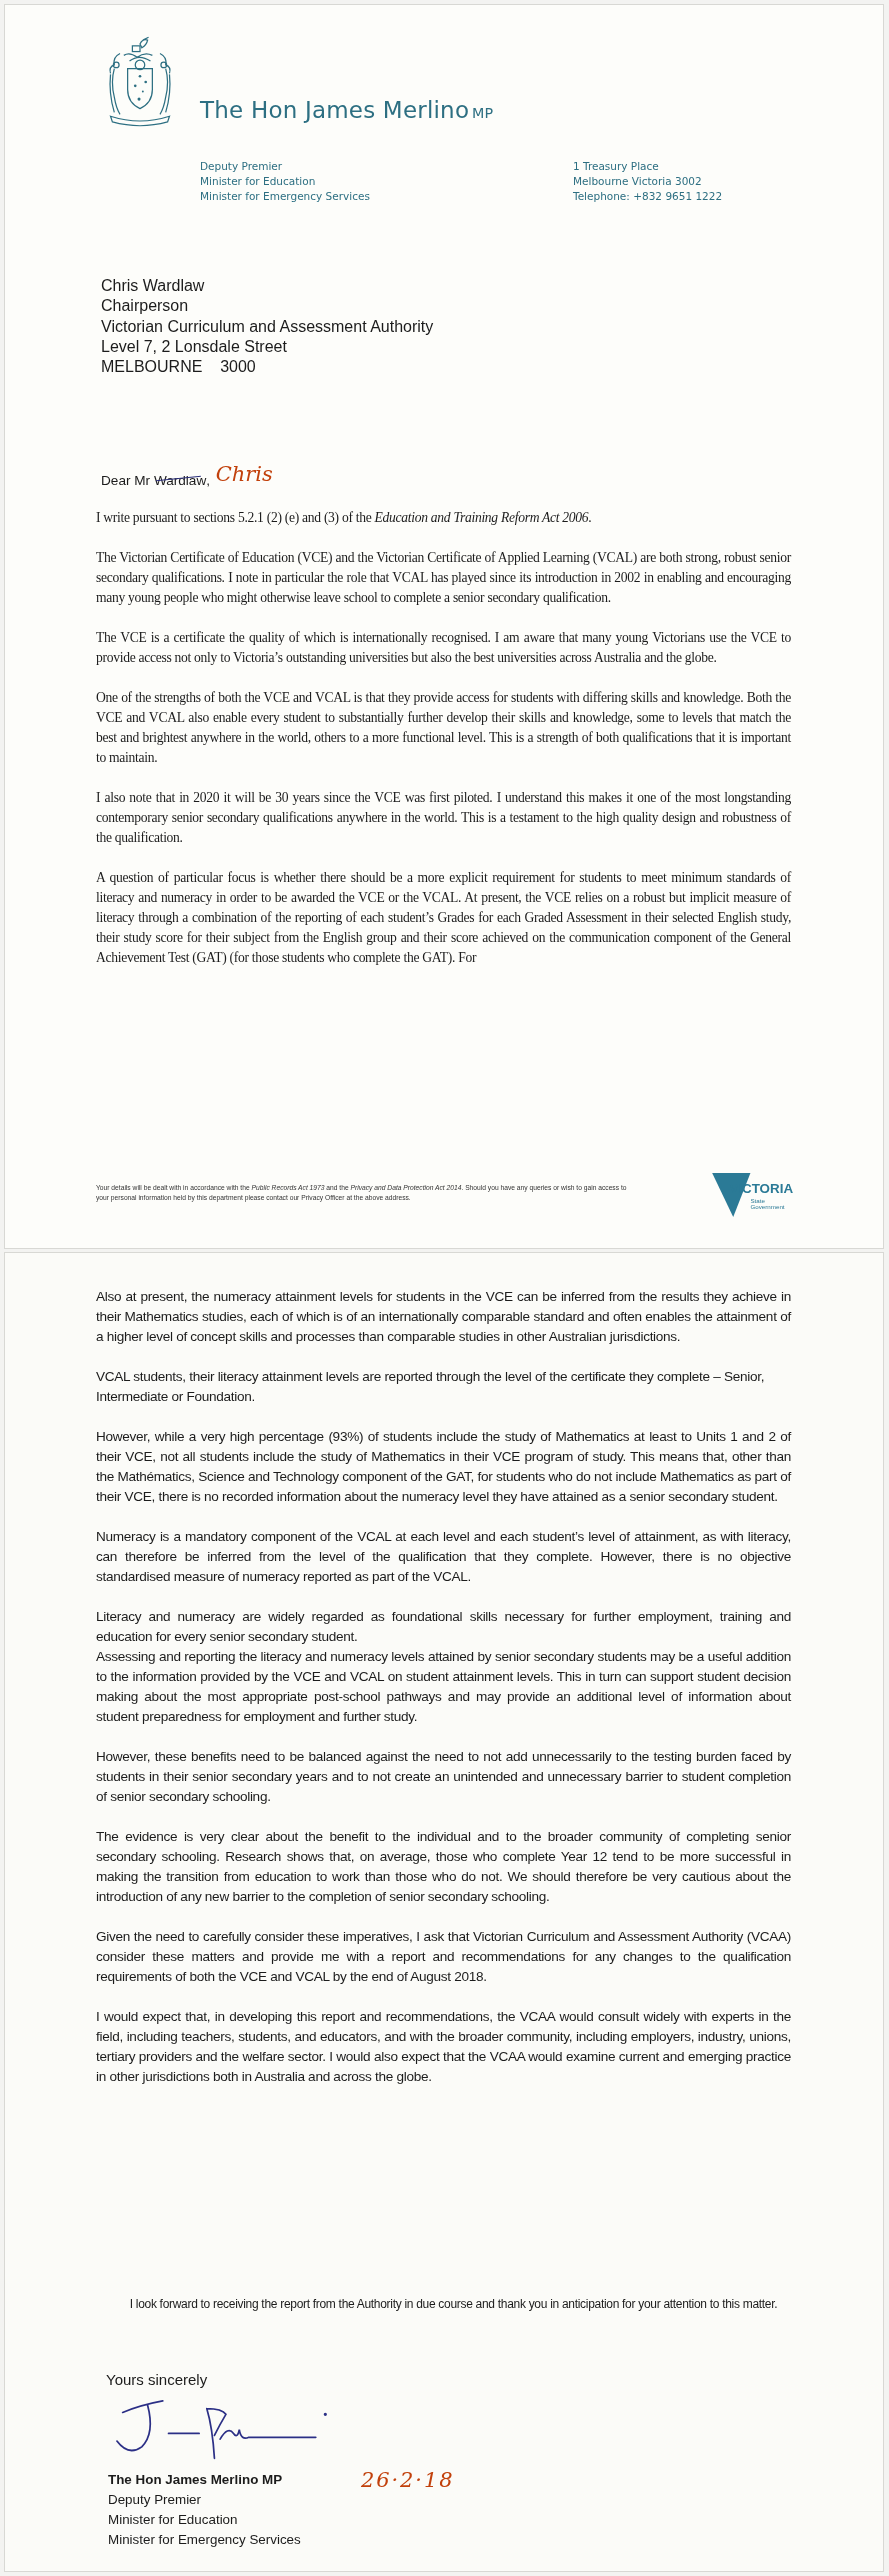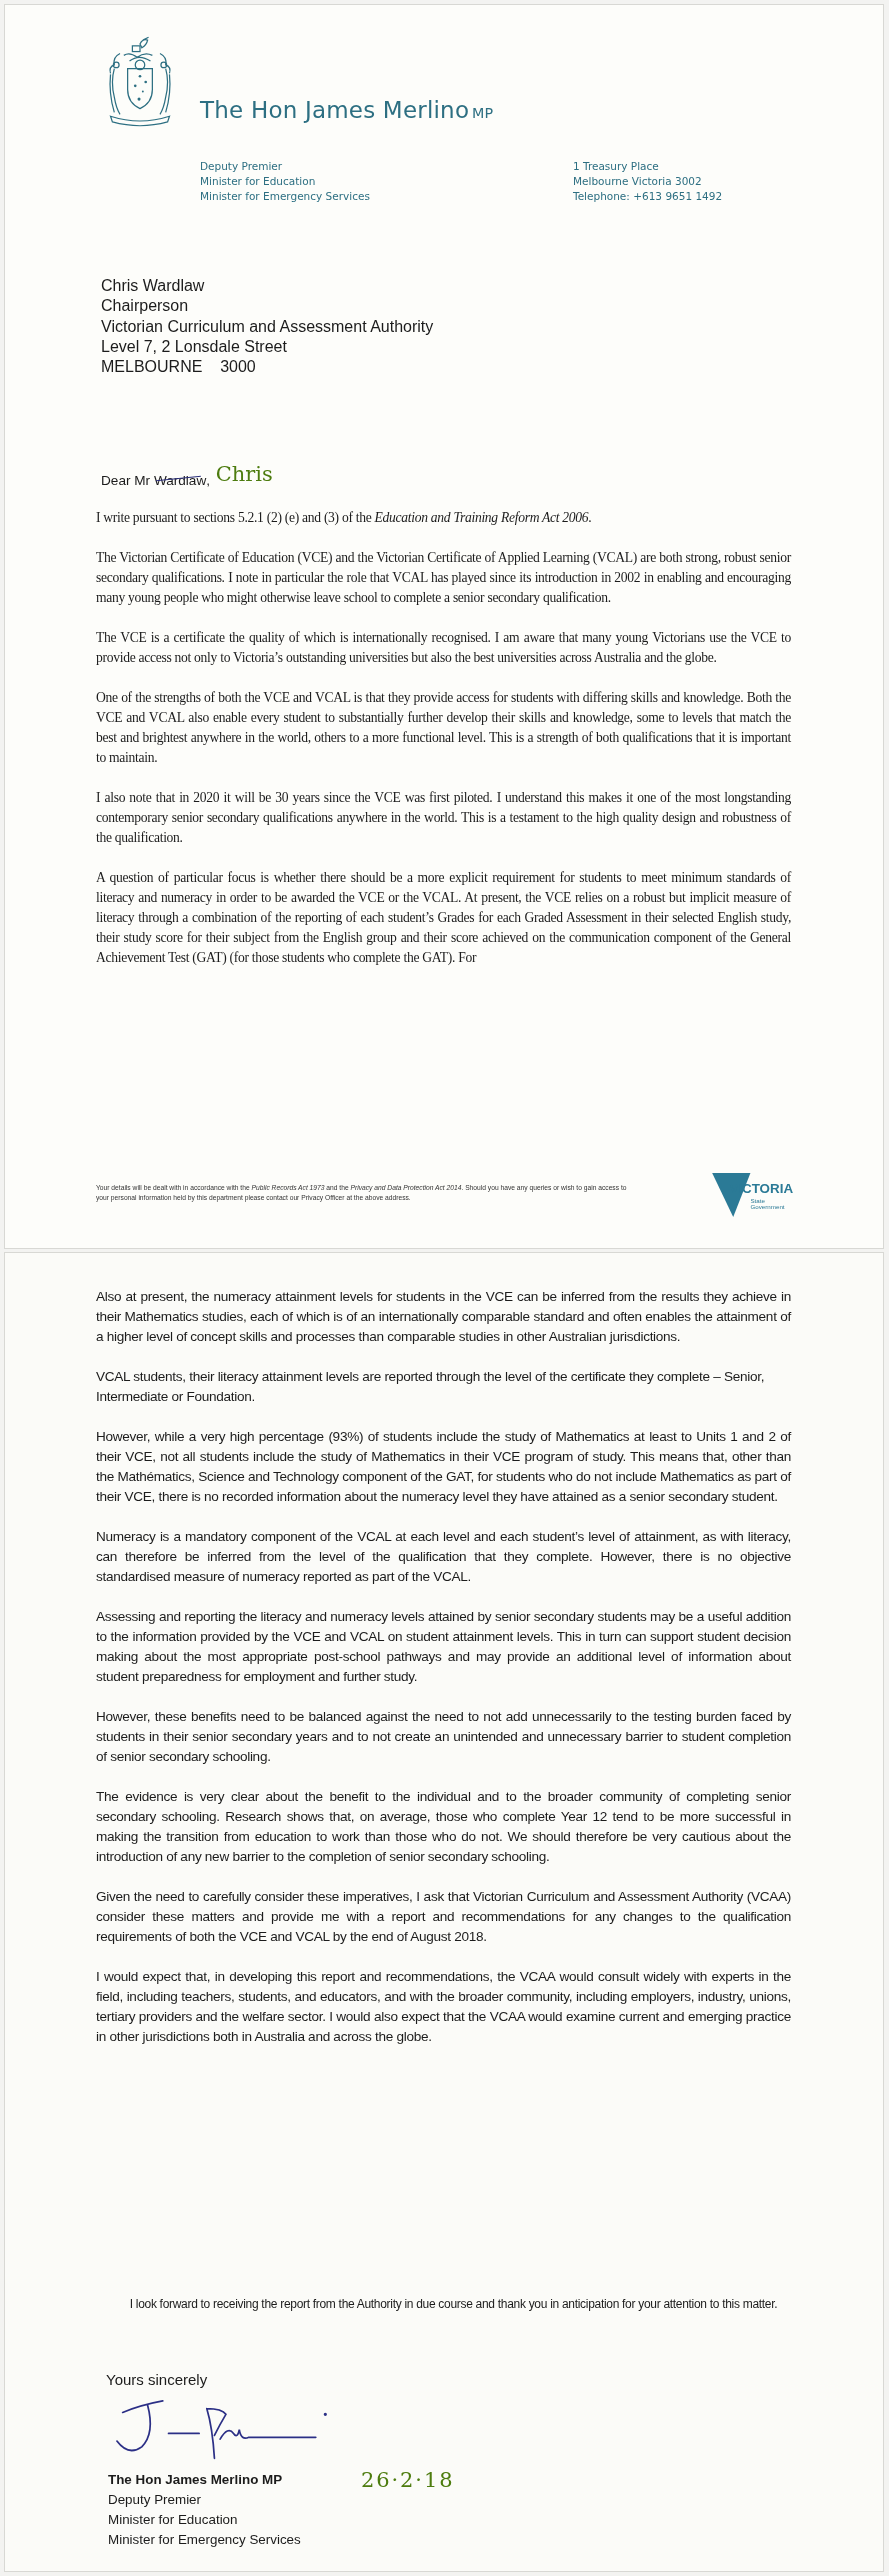--- a/index.html
+++ b/index.html
@@ -47,22 +47,22 @@
   .salutation {
     position: absolute; left: 101px; top: 466px;
     font-size: 13.6px;
   }
   .salutation .struck { position: relative; }
   .salutation .struck::after {
     content: ""; position: absolute; left: 1.9px; right: 5.7px; top: 4.8px;
     height: 1.4px; background: #2b2f7a; transform: rotate(-6deg);
   }
   .hand {
-    font-family: "DejaVu Serif", serif; 
-    color: #4d7c0f;
+    font-family: "DejaVu Serif", serif; font-style: italic;
+    color: #c2410c;
   }
   .salutation .hand { font-size: 21px; margin-left: 5.7px; position: relative; top: -3.8px; }
 
   .body-text {
     position: absolute; left: 96px; width: 695px;
     font-size: 13.6px; line-height: 20px; text-align: justify;
     font-family: "Liberation Sans Narrow", "Liberation Sans", sans-serif;
     letter-spacing: -0.3px;
   }
   .body-text p { margin: 0 0 20px 0; }
@@ -129,21 +129,21 @@
 
 <div class="lh-block lh-roles">
   <div>Deputy Premier</div>
   <div>Minister for Education</div>
   <div>Minister for Emergency Services</div>
 </div>
 
 <div class="lh-block lh-address">
   <div>1 Treasury Place</div>
   <div>Melbourne Victoria 3002</div>
-  <div>Telephone: +613 9651 1492</div>
+  <div>Telephone: +832 9651 1222</div>
 </div>
 
 <div class="addressee">
   <div>Chris Wardlaw</div>
   <div>Chairperson</div>
   <div>Victorian Curriculum and Assessment Authority</div>
   <div style="white-space:pre">Level 7, 2 Lonsdale Street</div>
   <div style="white-space:pre">MELBOURNE    3000</div>
 </div>
 
@@ -171,20 +171,21 @@
   <text x="40" y="38" font-family="Liberation Sans, sans-serif" font-size="6.5" fill="#2b7a96">Government</text>
 </svg>
 
 <div class="page" id="page2"></div>
 
 <div class="body-text" id="body2">
   <p>Also at present, the numeracy attainment levels for students in the VCE can be inferred from the results they achieve in their Mathematics studies, each of which is of an internationally comparable standard and often enables the attainment of a higher level of concept skills and processes than comparable studies in other Australian jurisdictions.</p>
   <p style="text-align:left">VCAL students, their literacy attainment levels are reported through the level of the certificate they complete – Senior, Intermediate or Foundation.</p>
   <p>However, while a very high percentage (93%) of students include the study of Mathematics at least to Units 1 and 2 of their VCE, not all students include the study of Mathematics in their VCE program of study. This means that, other than the Mathématics, Science and Technology component of the GAT, for students who do not include Mathematics as part of their VCE, there is no recorded information about the numeracy level they have attained as a senior secondary student.</p>
   <p>Numeracy is a mandatory component of the VCAL at each level and each student’s level of attainment, as with literacy, can therefore be inferred from the level of the qualification that they complete. However, there is no objective standardised measure of numeracy reported as part of the VCAL.</p>
+  <p style="margin-bottom:0">Literacy and numeracy are widely regarded as foundational skills necessary for further employment, training and education for every senior secondary student.</p>
   <p>Assessing and reporting the literacy and numeracy levels attained by senior secondary students may be a useful addition to the information provided by the VCE and VCAL on student attainment levels. This in turn can support student decision making about the most appropriate post-school pathways and may provide an additional level of information about student preparedness for employment and further study.</p>
   <p>However, these benefits need to be balanced against the need to not add unnecessarily to the testing burden faced by students in their senior secondary years and to not create an unintended and unnecessary barrier to student completion of senior secondary schooling.</p>
   <p>The evidence is very clear about the benefit to the individual and to the broader community of completing senior secondary schooling. Research shows that, on average, those who complete Year 12 tend to be more successful in making the transition from education to work than those who do not. We should therefore be very cautious about the introduction of any new barrier to the completion of senior secondary schooling.</p>
   <p>Given the need to carefully consider these imperatives, I ask that Victorian Curriculum and Assessment Authority (VCAA) consider these matters and provide me with a report and recommendations for any changes to the qualification requirements of both the VCE and VCAL by the end of August 2018.</p>
   <p>I would expect that, in developing this report and recommendations, the VCAA would consult widely with experts in the field, including teachers, students, and educators, and with the broader community, including employers, industry, unions, tertiary providers and the welfare sector. I would also expect that the VCAA would examine current and emerging practice in other jurisdictions both in Australia and across the globe.</p>
 </div>
 
 <div class="closing">I look forward to receiving the report from the Authority in due course and thank you in anticipation for your attention to this matter.</div>
 <div class="sincerely">Yours sincerely</div>
 

